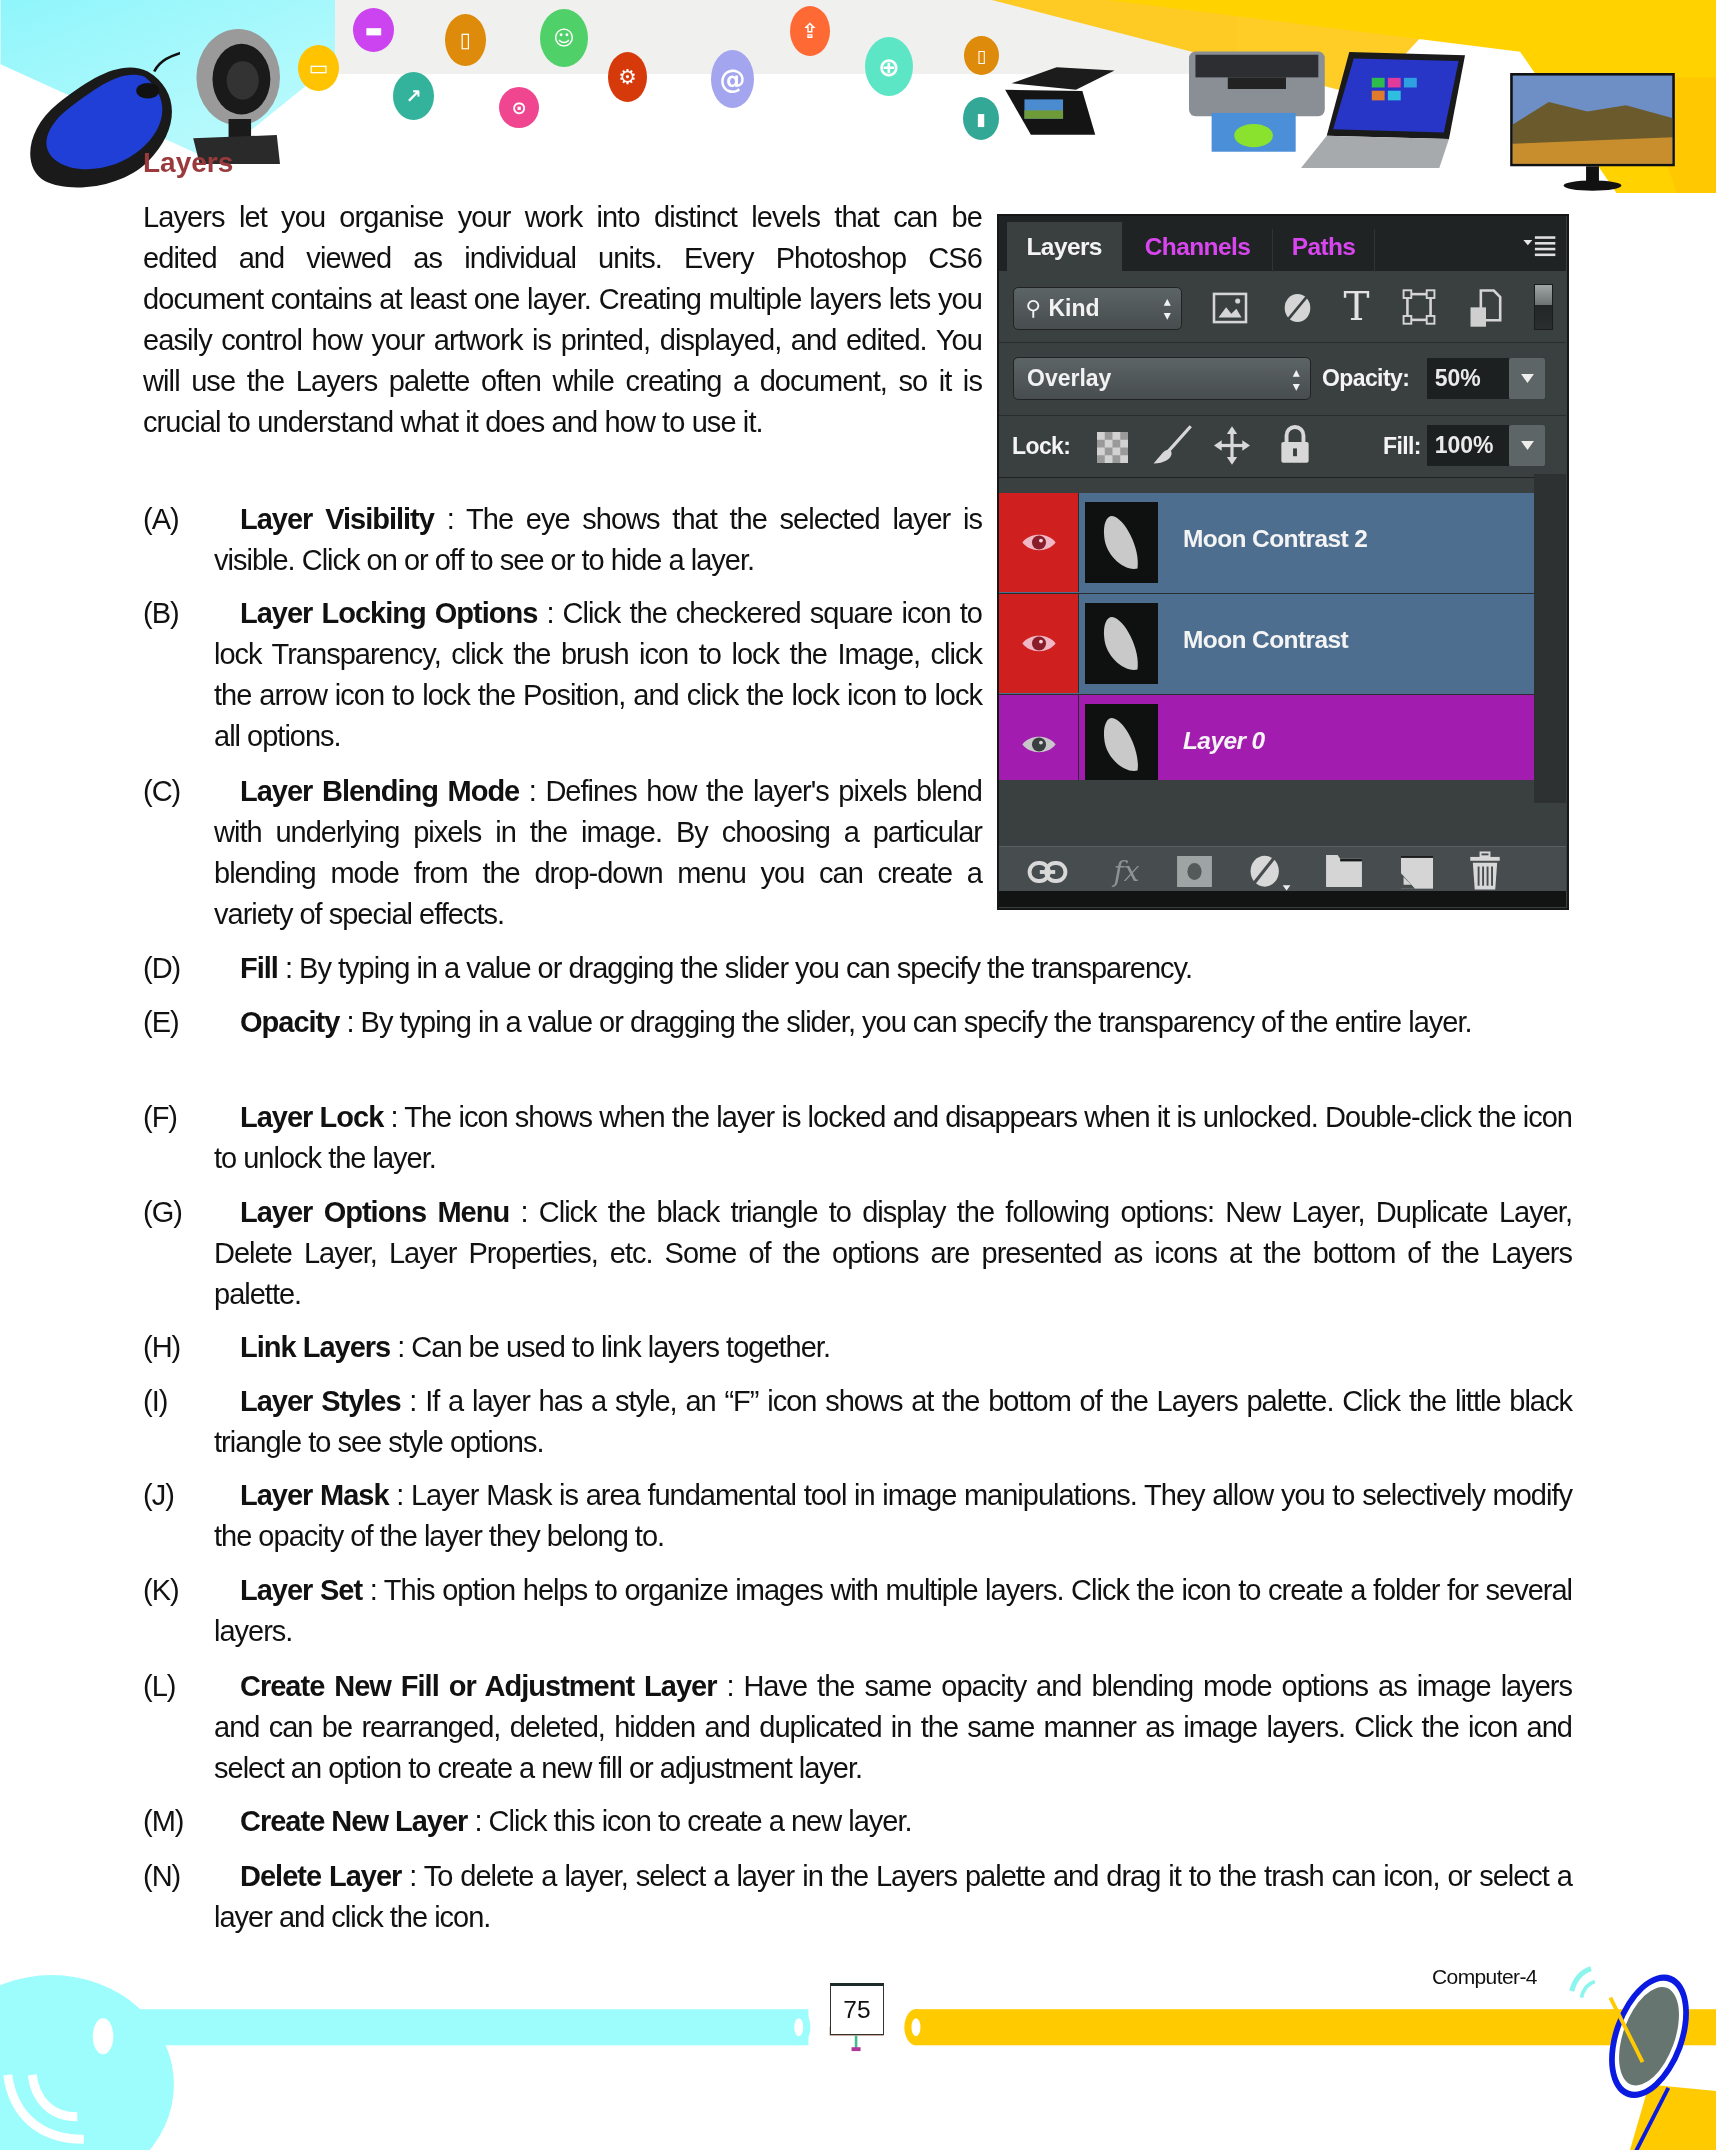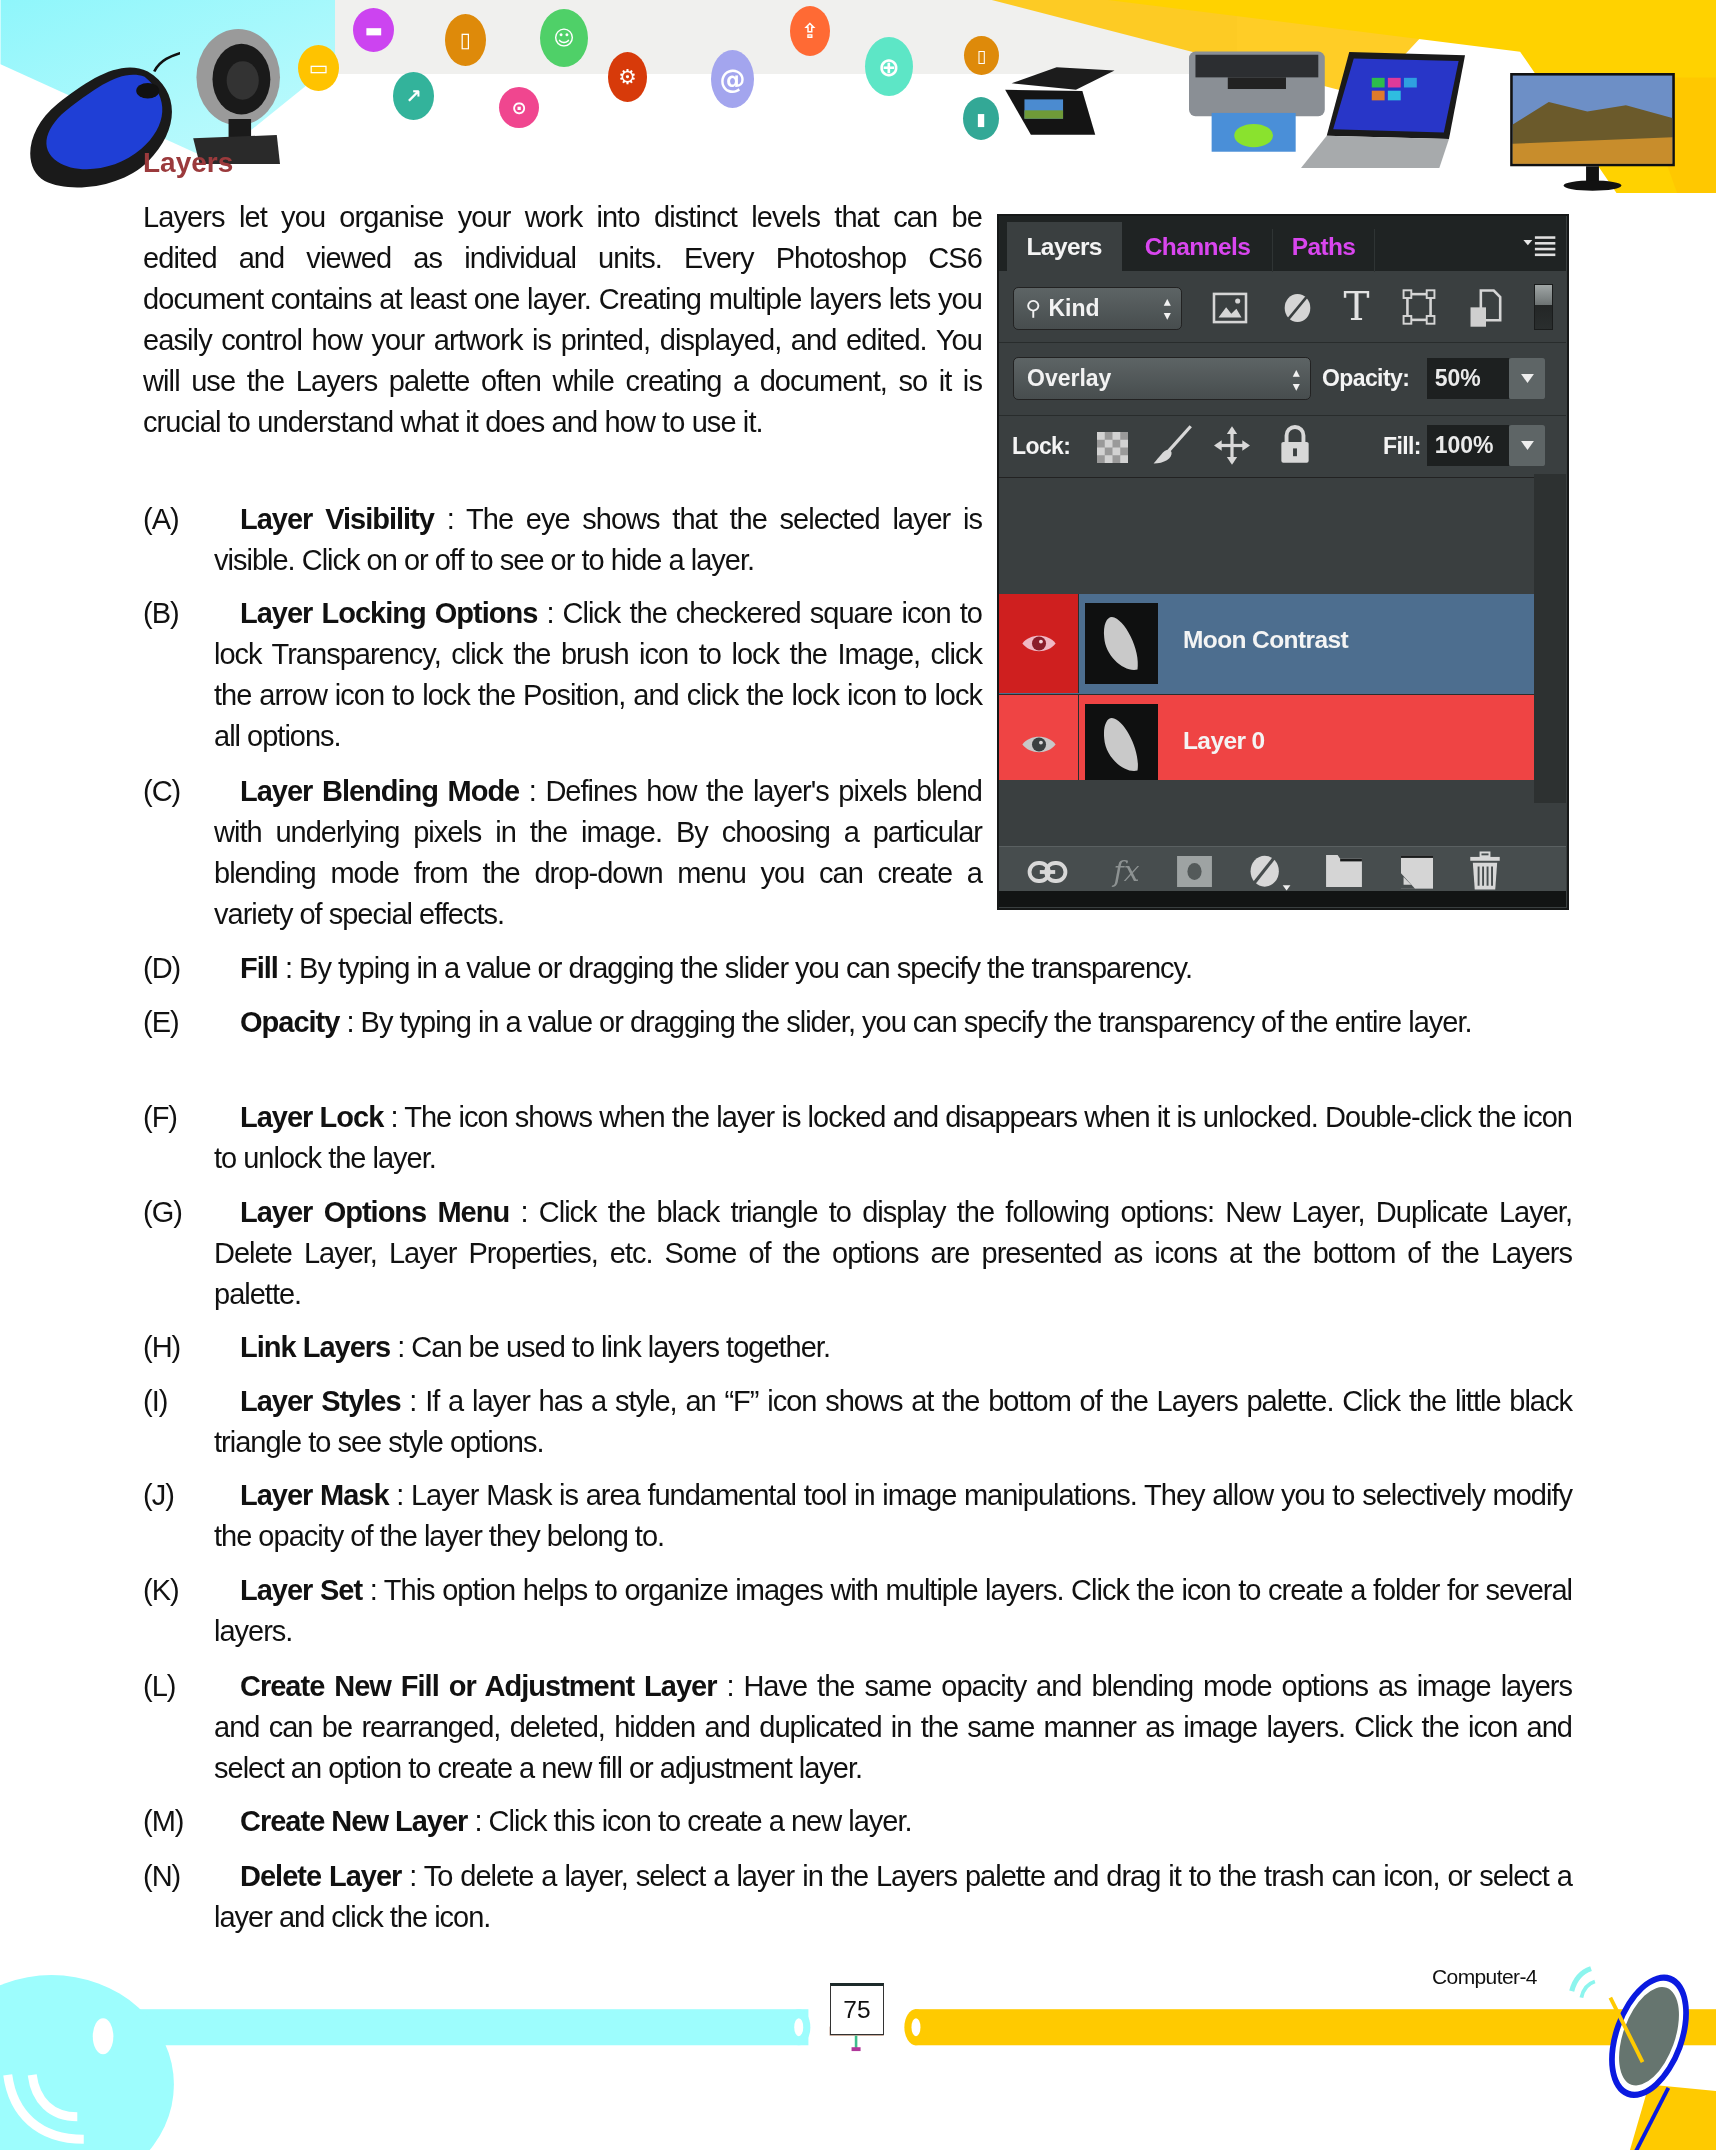--- a/index.html
+++ b/index.html
@@ -40,21 +40,21 @@
   .ps-drop { position: absolute; background: #5e6566; border-radius: 2.6px; display: flex; align-items: center; justify-content: center; }
   .ps-lbl { position: absolute; color: #f4f4f4; font-weight: bold; font-size: 23px; letter-spacing: -0.6px; }
   .ps-ico { position: absolute; display: flex; align-items: center; justify-content: center; }
 
   .layer { position: absolute; left: 0; width: 535px; height: 101px; border-bottom: 1.9px solid #2a2e2e; }
   .layer .eye-col { position: absolute; left: 0; top: 0; width: 80px; height: 99px; display: flex; align-items: center; justify-content: center; border-right: 1.3px solid #2a2e2e; }
   .layer .thumb { position: absolute; left: 86px; top: 9px; width: 73px; height: 81px; background: #0f1010; display: flex; align-items: center; justify-content: center; }
   .layer .lname { position: absolute; left: 184px; top: 32px; font-weight: bold; font-size: 24.5px; color: #f4f4f4; letter-spacing: -0.6px; }
   .layer.sel { background: #4d6e8f; }
   .layer.sel .eye-col { background: #cf1f1f; }
-  .layer.norm { background: #ef4444; }
+  .layer.norm { background: #a21caf; font-style: italic; }
   .ps-scroll { position: absolute; left: 535px; top: 258px; width: 32px; height: 329px; background: #2d3131; }
   .ps-empty { position: absolute; left: 0; top: 564px; width: 535px; height: 77px; background: #3a3f40; }
   .ps-foot { position: absolute; left: 0; top: 630px; width: 567px; height: 52px; background: #474d4e; border-top: 1.9px solid #5a6061; }
   .ps-foot-bottom { position: absolute; left: 0; top: 675px; width: 567px; height: 15.5px; background: #121414; }
 
   
   .footer { position: absolute; left: 0; top: 1946px; width: 1716px; height: 205px; }
   .page-num { position: absolute; left: 830px; top: 1983px; width: 54px; height: 52px; border: 1.3px solid #333; border-top: 3.9px solid #1d2a2a; background: #fff; display: flex; align-items: center; justify-content: center; font-size: 24.5px; color: #111; }
   .book-label { position: absolute; left: 1432px; top: 1965px; font-size: 21px; color: #111; letter-spacing: -0.6px; }
 </style>
@@ -296,20 +296,35 @@
     </svg>
     <span class="ps-lbl" style="left:384px;top:17px">Fill:</span>
     <div class="ps-value" style="left:428px;top:9px;width:82px;height:41px">100%</div>
     <div class="ps-drop" style="left:510px;top:9px;width:36px;height:41px">
       <svg width="13" height="9" viewBox="0 0 20 14">
           <polygon points="0,0 20,0 10,14" fill="#eee"></polygon>
         </svg>
     </div>
   </div>
 
+  <div class="layer sel" style="top:277px">
+    <div class="eye-col">
+      <svg width="36" height="23" viewBox="0 0 56 36">
+        <path d="M2,18 C14,2 42,2 54,18 C42,34 14,34 2,18 Z" fill="#f0b8c4"></path>
+        <circle cx="28" cy="18" r="11" fill="#8a1d2a"></circle>
+          <circle cx="31" cy="15" r="3" fill="#f5d5dc"></circle>
+      </svg>
+    </div>
+    <div class="thumb">
+      <svg width="45" height="64" viewBox="0 0 70 100">
+          <path d="M20,8 C40,10 65,60 60,90 C40,95 10,70 8,40 C6,20 12,8 20,8 Z" fill="#c9c9c9"></path>
+        </svg>
+    </div>
+    <span class="lname">Moon Contrast 2</span>
+  </div>
   <div class="layer sel" style="top:378px">
     <div class="eye-col">
       <svg width="36" height="23" viewBox="0 0 56 36">
         <path d="M2,18 C14,2 42,2 54,18 C42,34 14,34 2,18 Z" fill="#f0b8c4"></path>
         <circle cx="28" cy="18" r="11" fill="#8a1d2a"></circle>
           <circle cx="31" cy="15" r="3" fill="#f5d5dc"></circle>
       </svg>
     </div>
     <div class="thumb">
       <svg width="45" height="64" viewBox="0 0 70 100">

